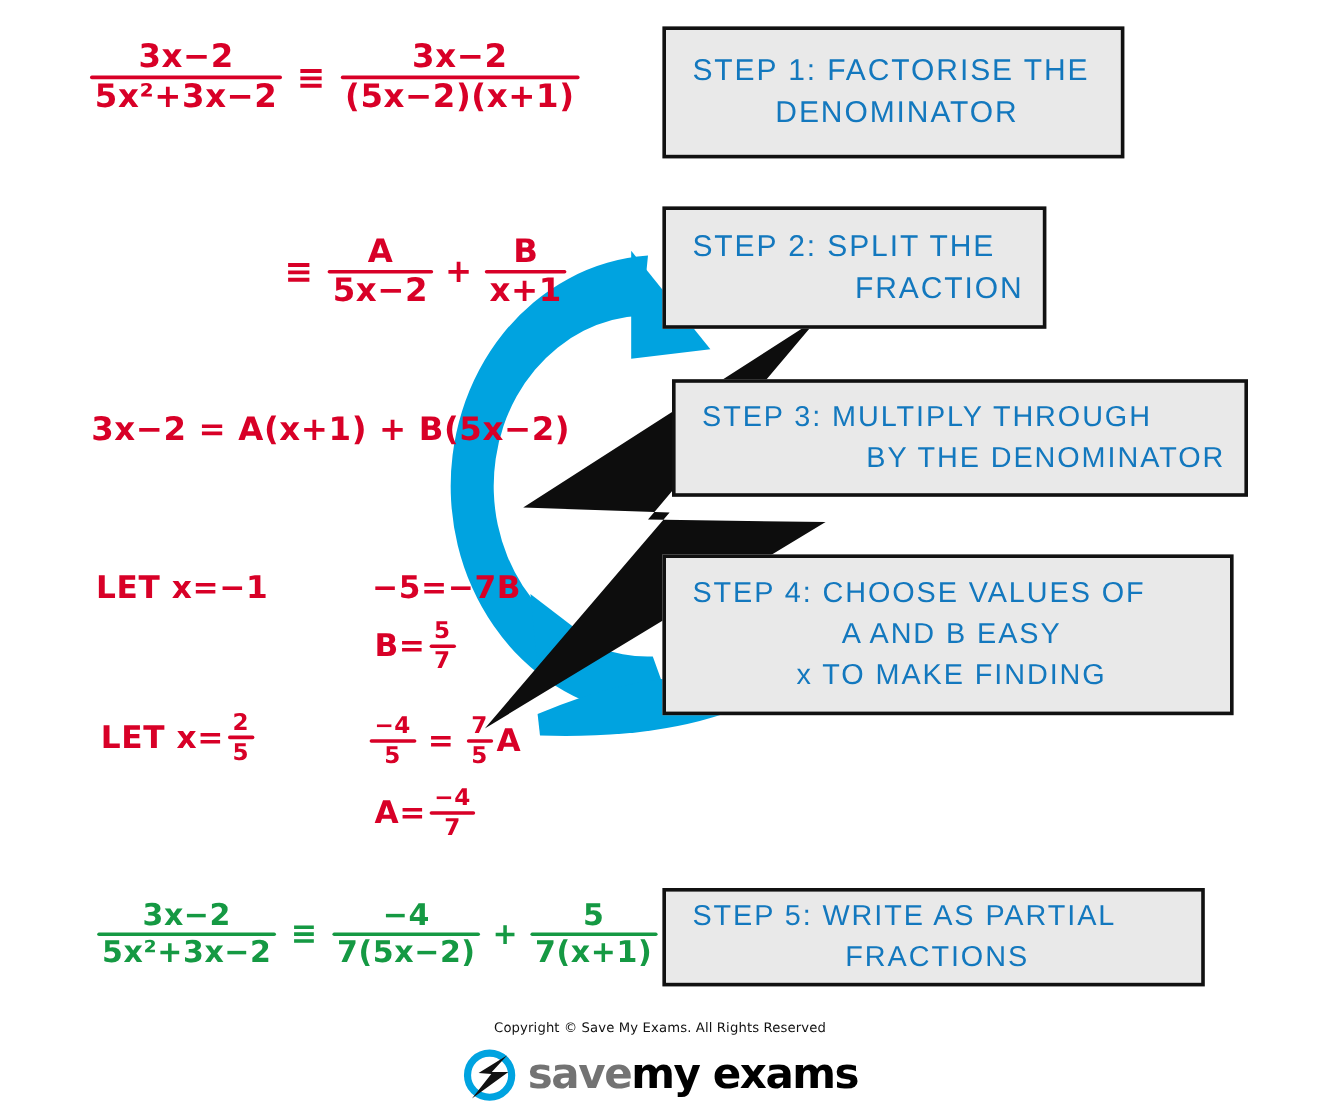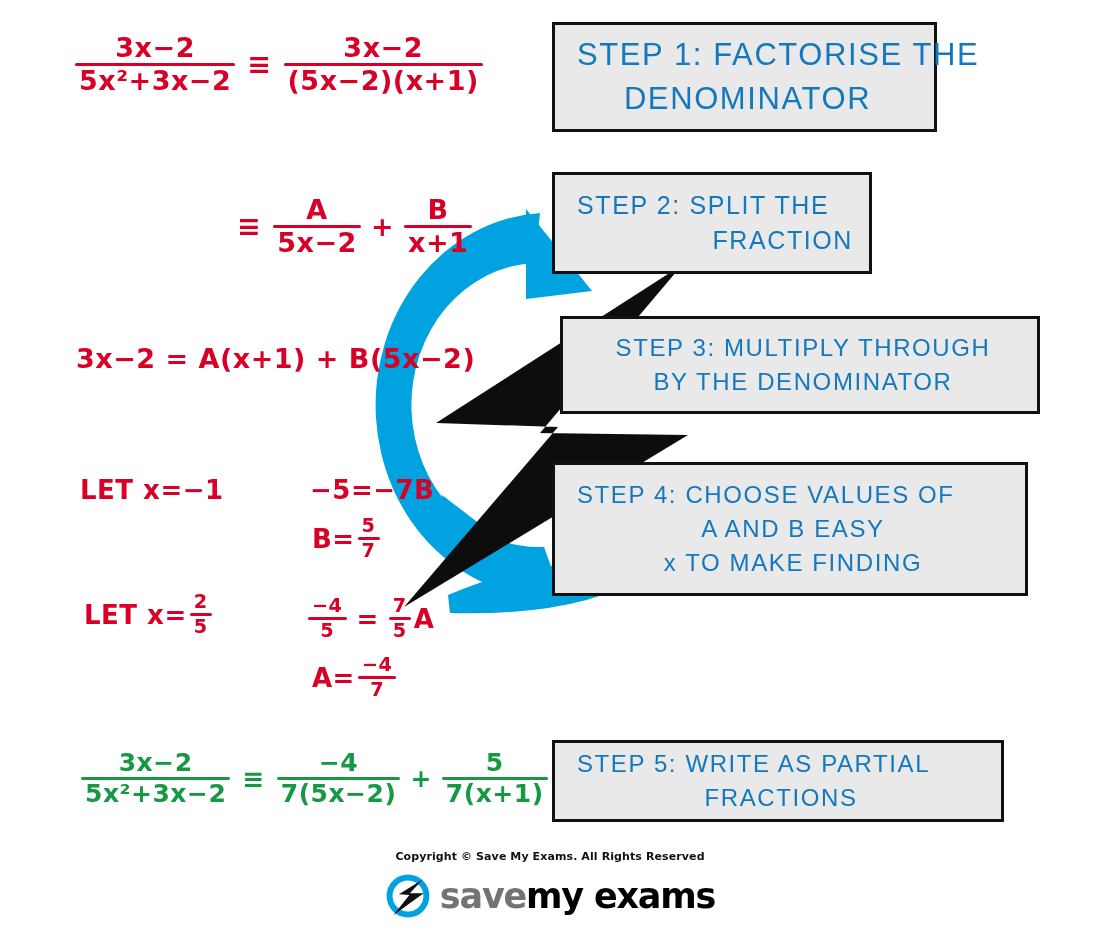--- a/index.html
+++ b/index.html
@@ -84,21 +84,21 @@
   .ln.c  { text-align: center; }
   .step-box .pad { padding: 0 16px 0 22px; }
 
   
   #copyright {
     position: absolute;
     left: 0; right: 0;
     top: 850px;
     text-align: center;
     font-family: "DejaVu Sans", sans-serif;
-    font-weight: 700;
+    font-weight: 400;
     font-size: 11px;
     color: #111;
     letter-spacing: .1px;
     z-index: 4;
   }
   #logo {
     position: absolute;
     left: 0; right: 0;
     top: 873px;
     display: flex;
@@ -244,31 +244,31 @@
       </span>
       <span class="op">+</span>
       <span class="frac">
         <span class="num">5</span>
         <span class="bar"></span>
         <span class="den">7(x+1)</span>
       </span>
     </span>
   </div>
 
-  <div class="step-box" style="left:552px; top:22px; width:385px; height:110px; font-size:31px;">
+  <div class="step-box" style="left:552px; top:22px; width:385px; height:110px; font-size:25px;">
     <span class="ln l pad">STEP 1:  FACTORISE   THE</span>
     <span class="ln c pad">DENOMINATOR</span>
   </div>
 
   <div class="step-box" style="left:552px; top:172px; width:320px; height:102px; font-size:25px;">
     <span class="ln l pad">STEP 2:  SPLIT   THE</span>
     <span class="ln r pad">FRACTION</span>
   </div>
 
-  <div class="step-box" style="left:560px; top:316px; width:480px; height:98px; font-size:24px;align-items:center;">
+  <div class="step-box" style="left:560px; top:316px; width:480px; height:98px; font-size:24px;">
     <span class="ln l pad">STEP  3:  MULTIPLY   THROUGH</span>
     <span class="ln r pad">BY  THE   DENOMINATOR</span>
   </div>
 
   <div class="step-box" style="left:552px; top:462px; width:476px; height:134px; font-size:24px;">
     <span class="ln l pad">STEP  4:  CHOOSE   VALUES  OF</span>
     <span class="ln c pad">A  AND  B  EASY</span>
     <span class="ln c pad">x  TO  MAKE  FINDING</span>
   </div>
 

